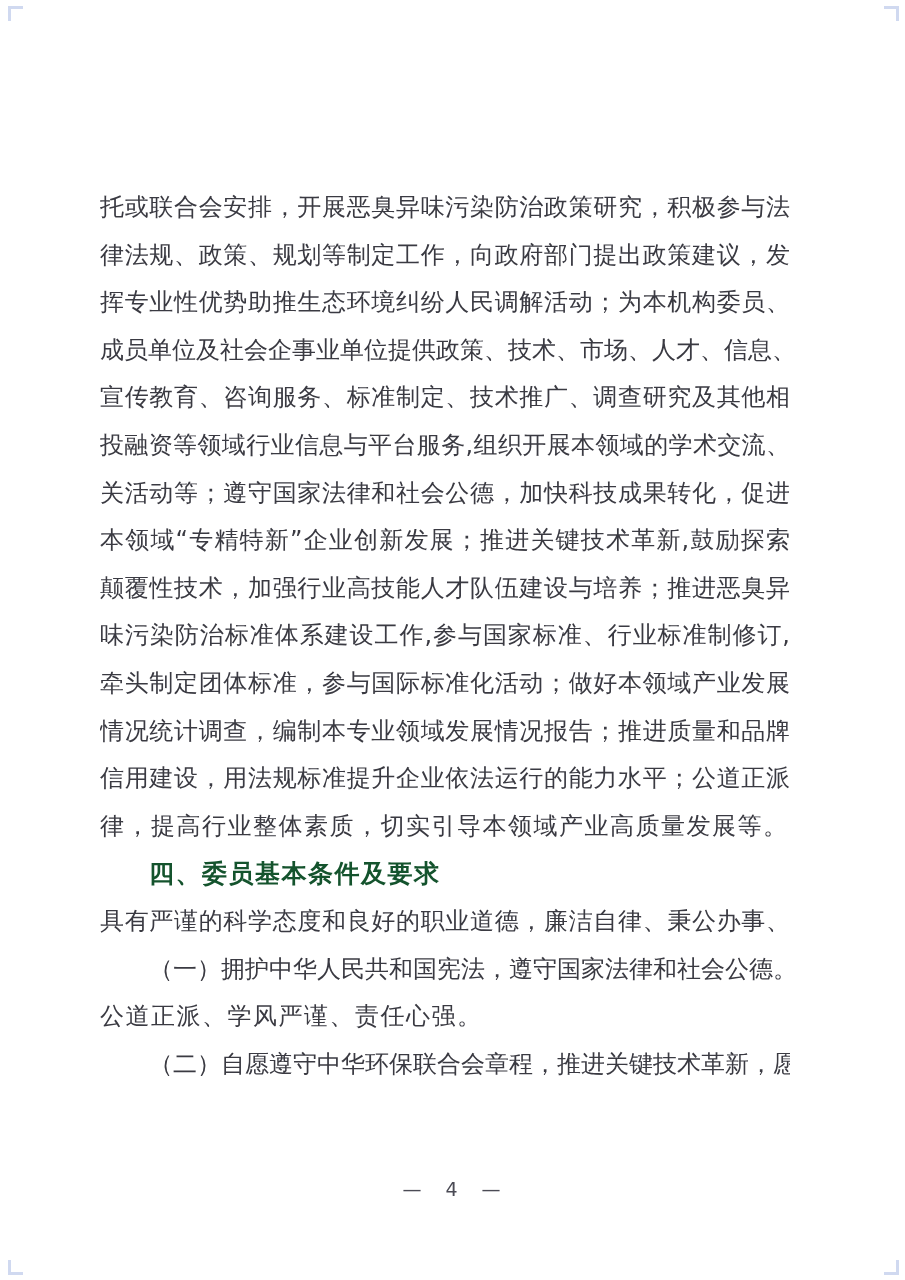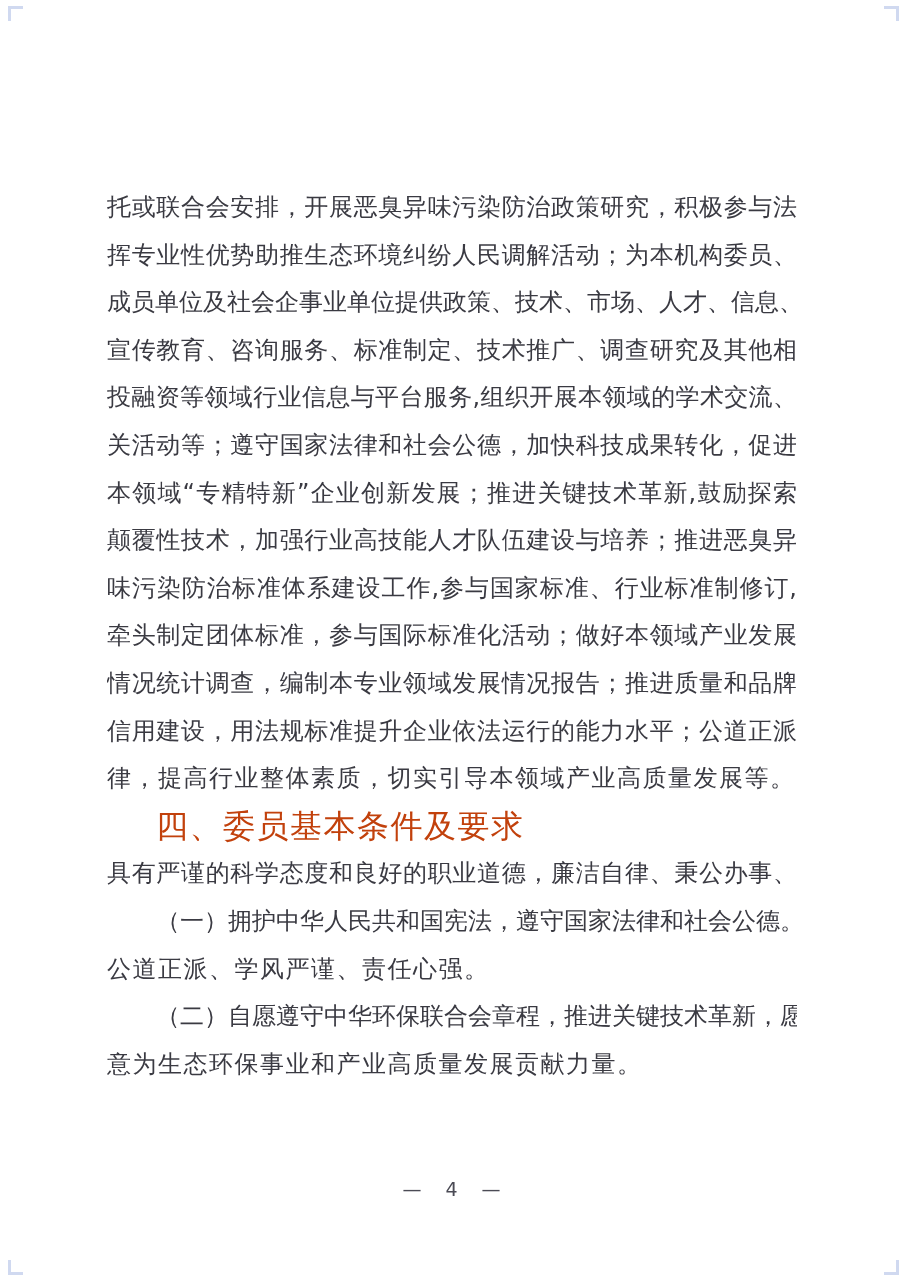--- a/index.html
+++ b/index.html
@@ -22,21 +22,21 @@
     height: 12px;
     opacity: 0.35;
   }
   .corner-mark.tl { left: 8px;  top: 6px;    border-left: 3px solid #7c95d6; border-top: 3px solid #7c95d6; }
   .corner-mark.tr { right: 6px; top: 6px;    border-right: 3px solid #7c95d6; border-top: 3px solid #7c95d6; }
   .corner-mark.bl { left: 8px;  bottom: 5px; border-left: 3px solid #7c95d6; border-bottom: 3px solid #7c95d6; }
   .corner-mark.br { right: 6px; bottom: 5px; border-right: 3px solid #7c95d6; border-bottom: 3px solid #7c95d6; }
 
   .text-block {
     position: absolute;
-    left: 107px;
+    left: 100px;
     top: 184px;
     width: 690px;
   }
   .line {
     margin: 0;
     height: 47.6px;
     line-height: 47.6px;
     font-size: 24px;
     color: #3a3a42;
     text-align: justify;
@@ -50,23 +50,23 @@
     letter-spacing: 1.5px;
   }
   .line.indent {
     text-indent: 49px;
   }
   .heading {
     margin: 0;
     height: 47.6px;
     line-height: 47.6px;
     padding-left: 49px;
-    font-size: 32px;
-    font-weight: 400;
-    color: #c2410c;
+    font-size: 25px;
+    font-weight: 700;
+    color: #14532d;
     letter-spacing: 1.5px;
   }
   .page-footer {
     position: absolute;
     left: 0;
     right: 0;
     top: 1178px;
     text-align: center;
     font-size: 19px;
     color: #4b4b55;
@@ -80,39 +80,39 @@
 <div class="page">
 
   <div class="corner-mark tl"></div>
   <div class="corner-mark tr"></div>
   <div class="corner-mark bl"></div>
   <div class="corner-mark br"></div>
 
   <main class="text-block">
 
     <p class="line">托或联合会安排，开展恶臭异味污染防治政策研究，积极参与法</p>
+    <p class="line">律法规、政策、规划等制定工作，向政府部门提出政策建议，发</p>
     <p class="line">挥专业性优势助推生态环境纠纷人民调解活动；为本机构委员、</p>
     <p class="line">成员单位及社会企事业单位提供政策、技术、市场、人才、信息、</p>
     <p class="line">宣传教育、咨询服务、标准制定、技术推广、调查研究及其他相</p>
     <p class="line">投融资等领域行业信息与平台服务,组织开展本领域的学术交流、</p>
     <p class="line">关活动等；遵守国家法律和社会公德，加快科技成果转化，促进</p>
     <p class="line">本领域“专精特新”企业创新发展；推进关键技术革新,鼓励探索</p>
     <p class="line">颠覆性技术，加强行业高技能人才队伍建设与培养；推进恶臭异</p>
     <p class="line">味污染防治标准体系建设工作,参与国家标准、行业标准制修订,</p>
     <p class="line">牵头制定团体标准，参与国际标准化活动；做好本领域产业发展</p>
     <p class="line">情况统计调查，编制本专业领域发展情况报告；推进质量和品牌</p>
     <p class="line">信用建设，用法规标准提升企业依法运行的能力水平；公道正派</p>
     <p class="line last">律，提高行业整体素质，切实引导本领域产业高质量发展等。</p>
 
     <h2 class="heading">四、委员基本条件及要求</h2>
 
     <p class="line">具有严谨的科学态度和良好的职业道德，廉洁自律、秉公办事、</p>
     <p class="line indent">（一）拥护中华人民共和国宪法，遵守国家法律和社会公德。</p>
     <p class="line last">公道正派、学风严谨、责任心强。</p>
 
     <p class="line indent">（二）自愿遵守中华环保联合会章程，推进关键技术革新，愿</p>
-    <p class="line last">意为生态环保事业和产业高质量发展贡献力量。</p>
 
   </main>
 
   <footer class="page-footer">— 4 —</footer>
 
 </div>
 
 </body></html>

